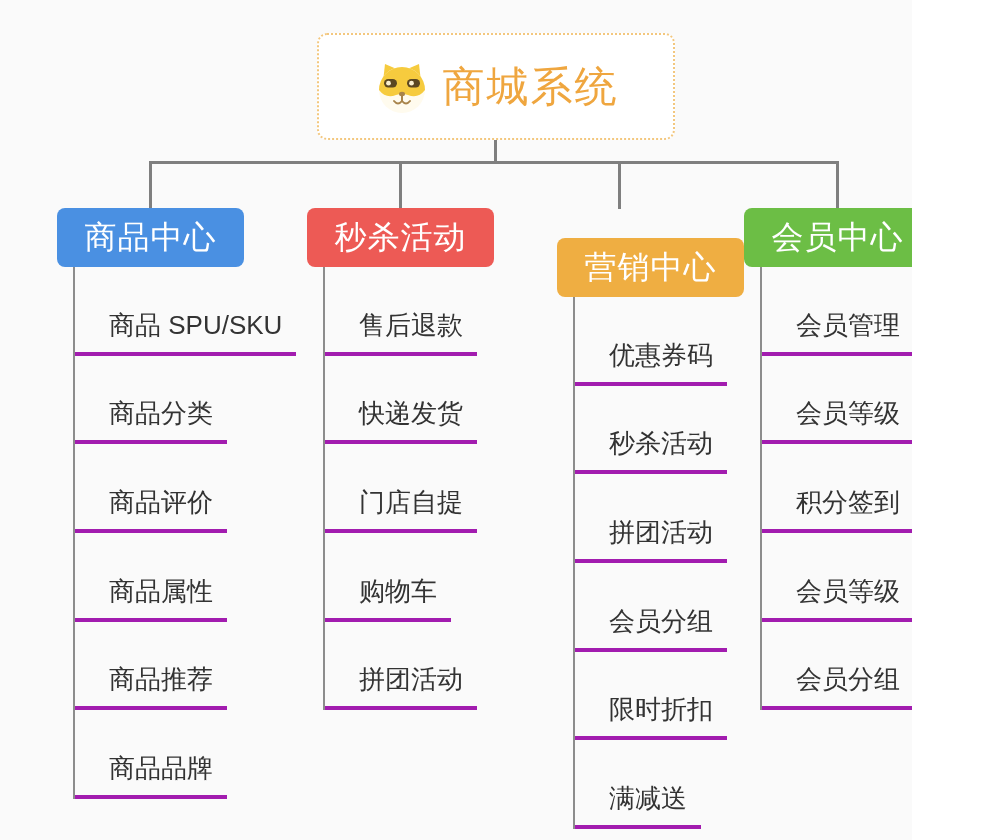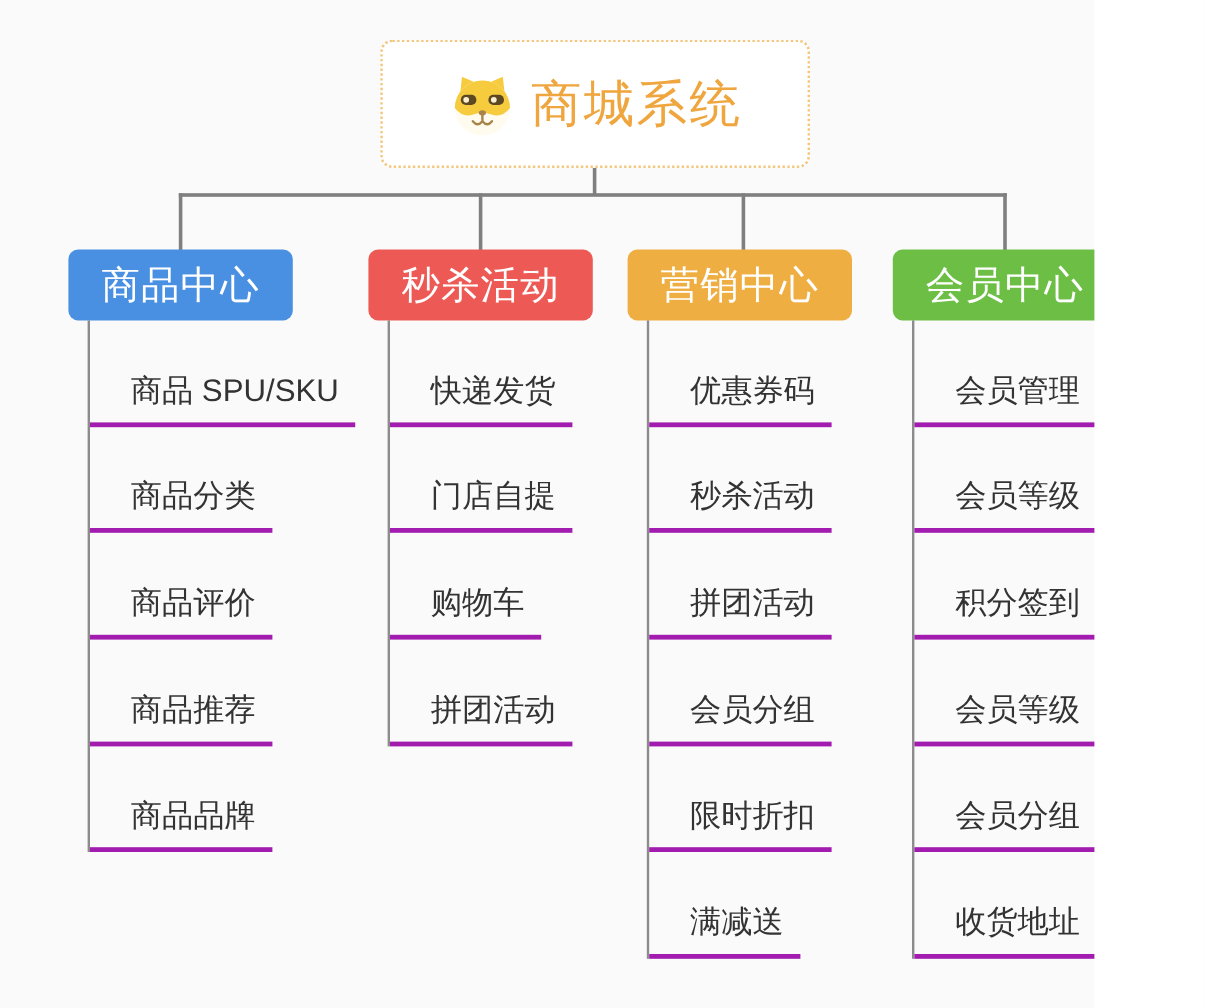--- a/index.html
+++ b/index.html
@@ -51,21 +51,21 @@
   .drop.d3    { left: 618px; }
   .drop.d4    { left: 836px; }
 
   
   .column {
     position: absolute;
     top: 208px;
   }
   .col1 { left: 57px;  }
   .col2 { left: 307px; }
-  .col3 { left: 523px; }
+  .col3 { left: 557px; margin-top: 30px; }
   .col4 { left: 744px; }
 
   .branch-node {
     width: 187px;
     height: 59px;
     border-radius: 8px;
     display: flex;
     align-items: center;
     justify-content: center;
     color: #FFFFFF;
@@ -130,32 +130,38 @@
       <li class="item">
           <span class="item-label">商品 SPU/SKU</span>
         </li>
       <li class="item">
           <span class="item-label">商品分类</span>
         </li>
       <li class="item">
           <span class="item-label">商品评价</span>
         </li>
       <li class="item">
+          <span class="item-label">商品属性</span>
+        </li>
+      <li class="item">
           <span class="item-label">商品推荐</span>
         </li>
       <li class="item">
           <span class="item-label">商品品牌</span>
         </li>
     </ul>
   </div>
 
   <div class="column col2">
     <div class="branch-node" style="background-color: rgb(237, 90, 85);">秒杀活动</div>
     <ul class="item-list">
       <li class="item">
+          <span class="item-label">售后退款</span>
+        </li>
+      <li class="item">
           <span class="item-label">快递发货</span>
         </li>
       <li class="item">
           <span class="item-label">门店自提</span>
         </li>
       <li class="item">
           <span class="item-label">购物车</span>
         </li>
       <li class="item">
           <span class="item-label">拼团活动</span>
@@ -198,19 +204,16 @@
         </li>
       <li class="item">
           <span class="item-label">积分签到</span>
         </li>
       <li class="item">
           <span class="item-label">会员等级</span>
         </li>
       <li class="item">
           <span class="item-label">会员分组</span>
         </li>
-      <li class="item">
-          <span class="item-label">收货地址</span>
-        </li>
     </ul>
   </div>
 
 </div>
 
 </body></html>

